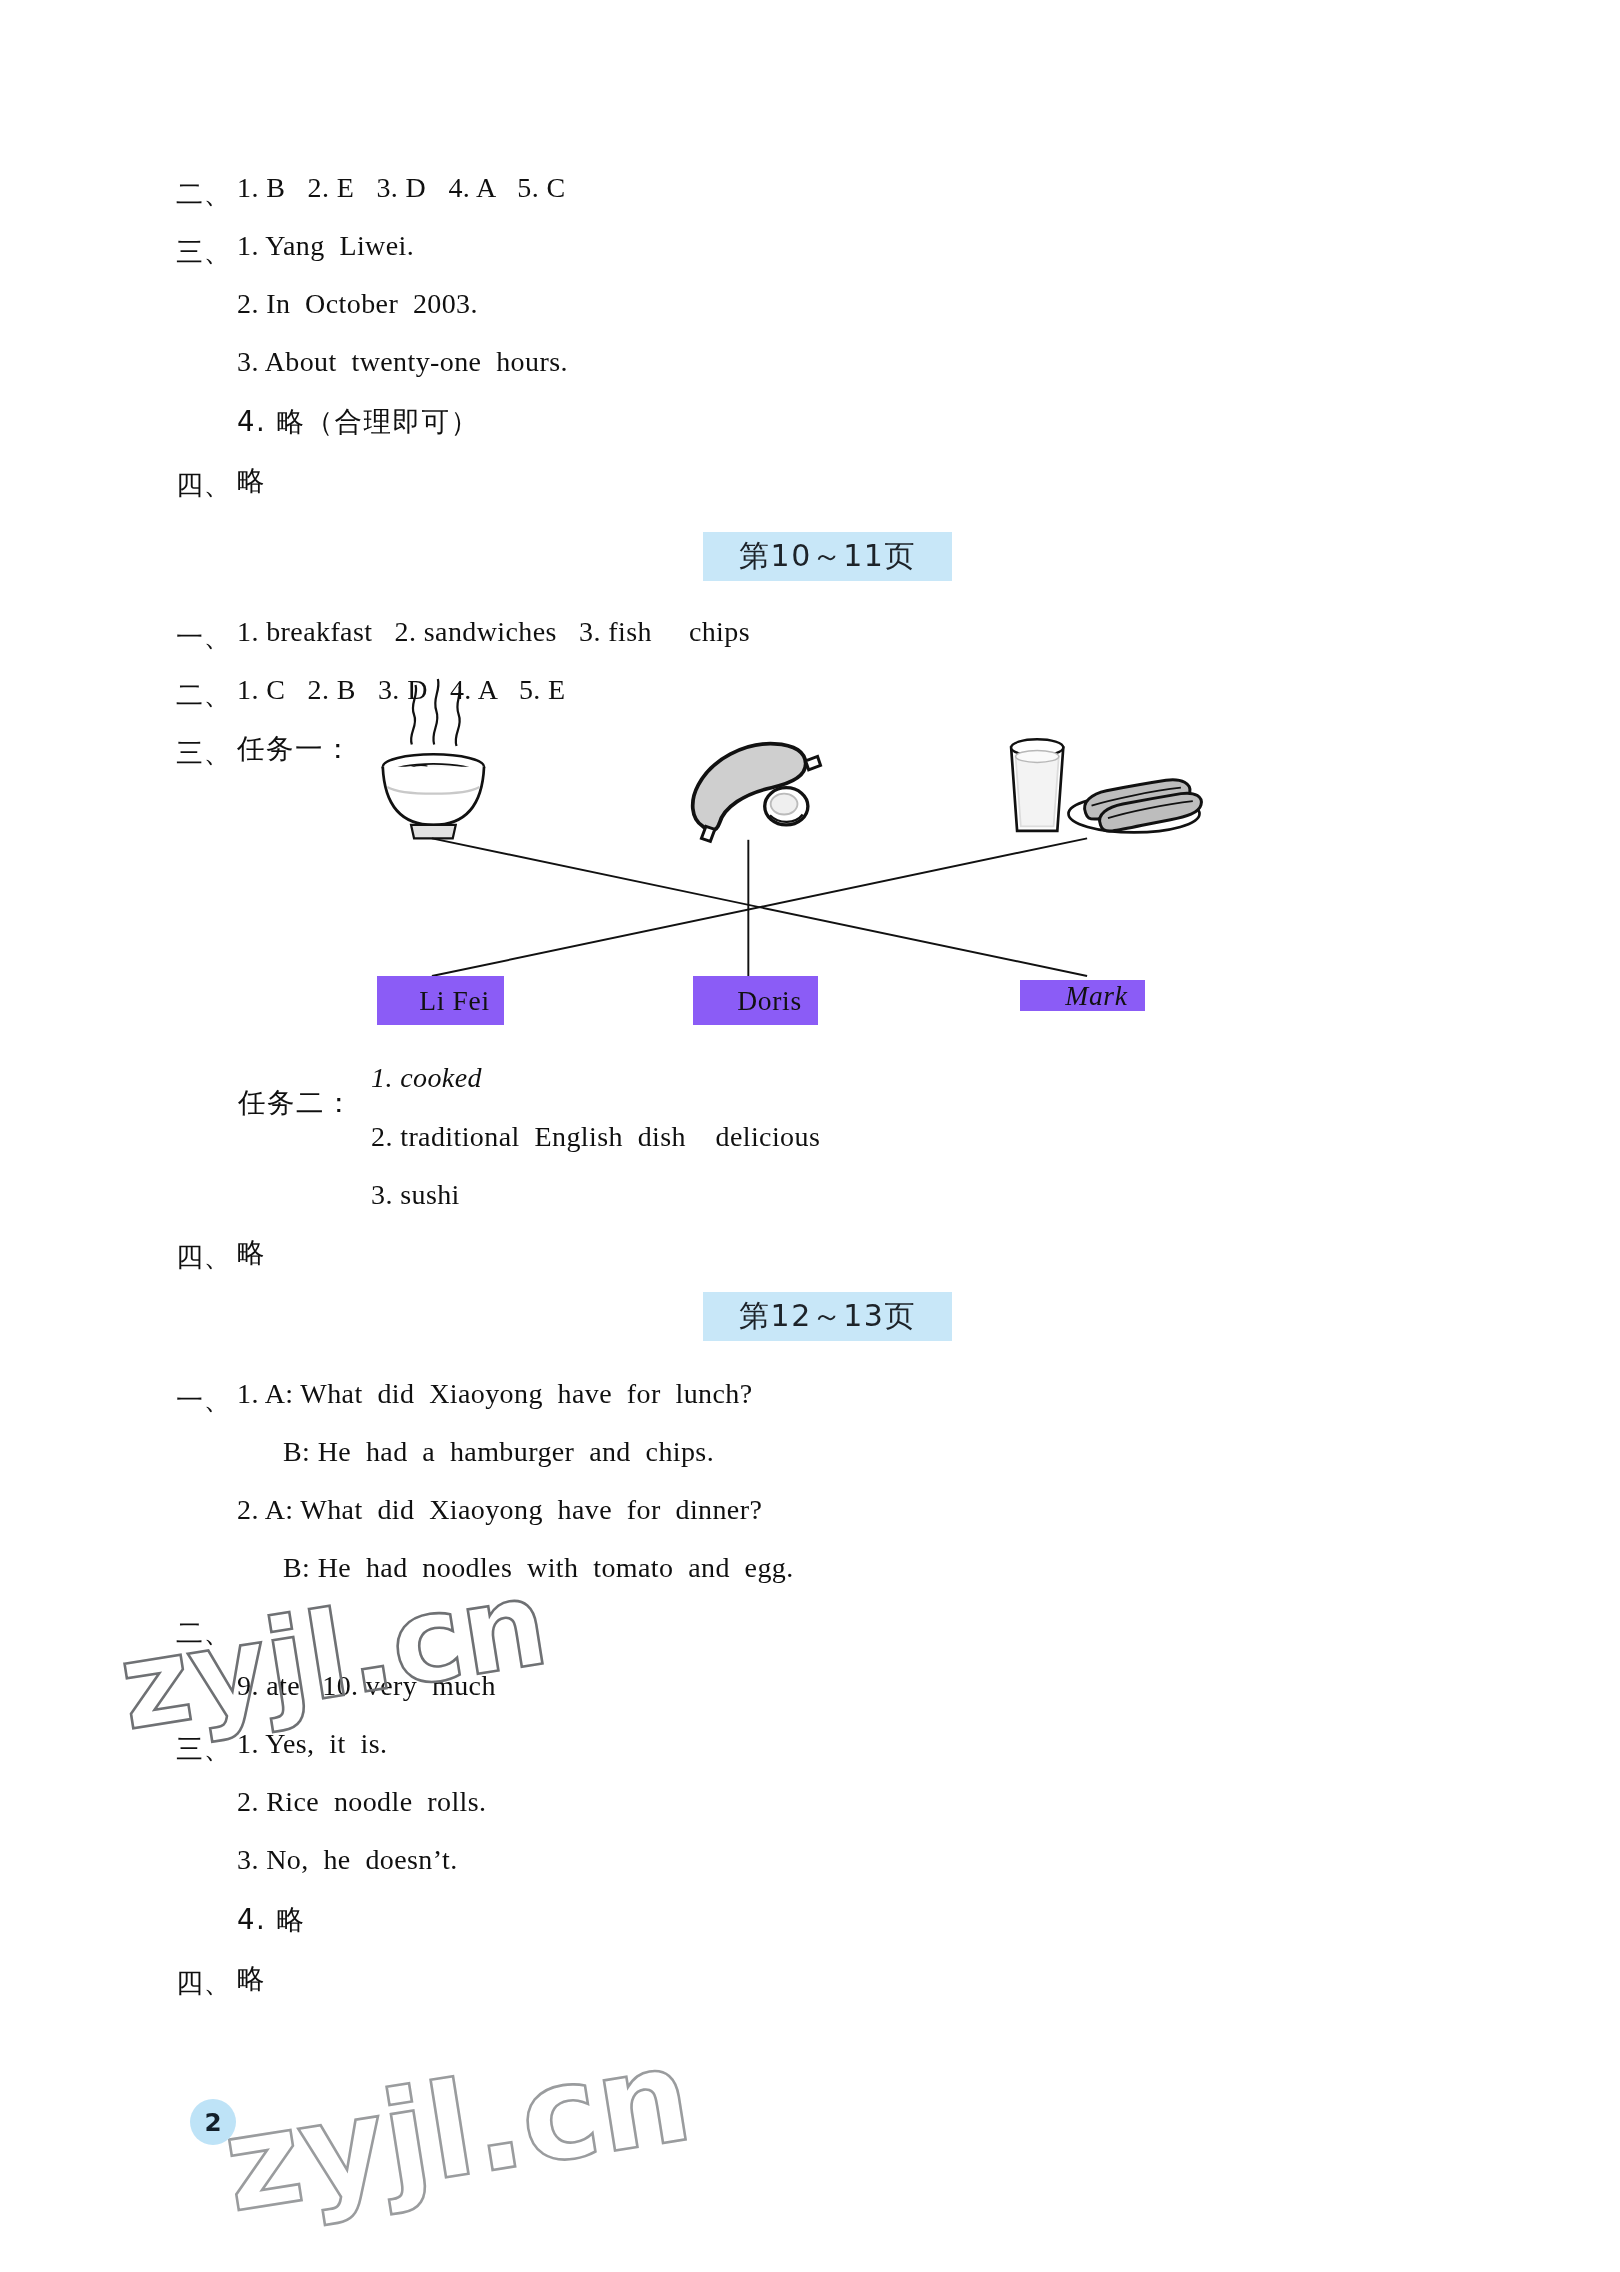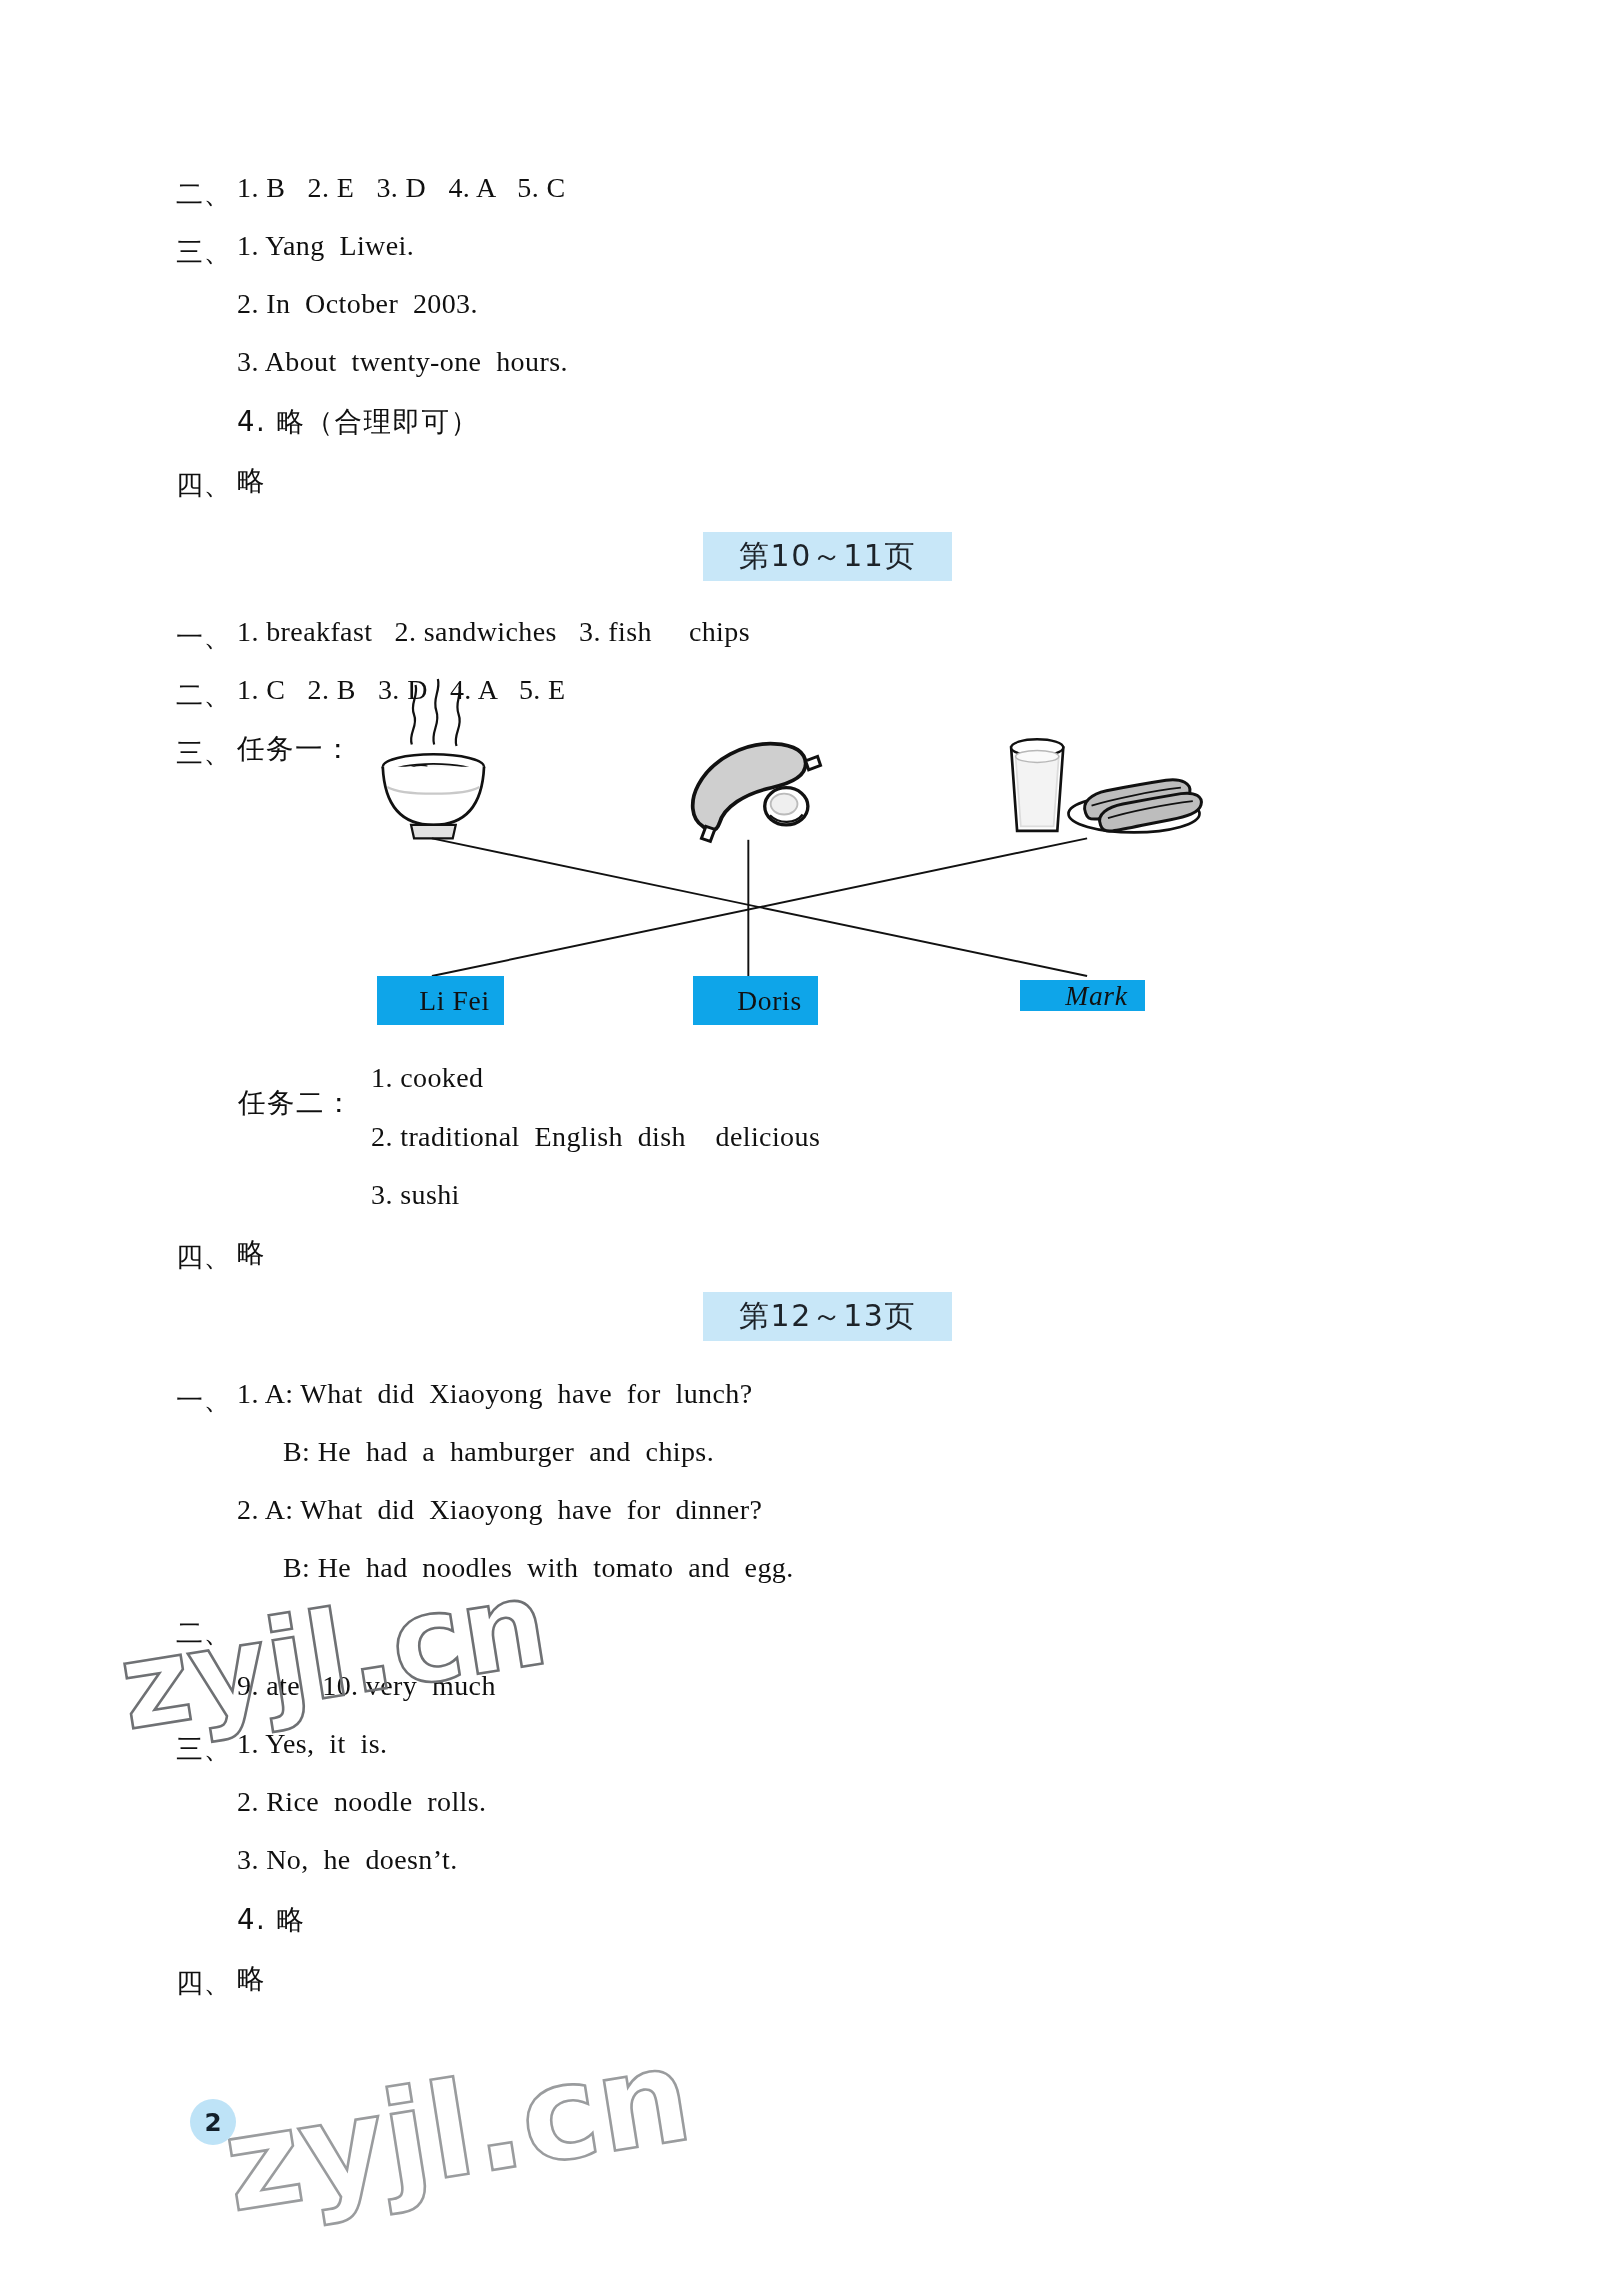--- a/index.html
+++ b/index.html
@@ -54,21 +54,21 @@
     font-size: 30px;
     font-weight: 500;
     color: #1d2329;
     letter-spacing: 1.5px;
     box-sizing: border-box;
   }
 
   
   .name-chip {
     position: absolute;
-    background: #0ea5e9;
+    background: #8b5cf6;
     display: flex;
     align-items: center;
     justify-content: center;
     font-family: "Liberation Serif", "DejaVu Serif", serif;
     font-size: 27.5px;
     color: #111;
     letter-spacing: 0.7px;
     box-sizing: border-box;
     padding-left: 28px;
   }
@@ -221,21 +221,21 @@
   <span class="row" style="left:237px; top:676px;">1. C   2. B   3. D   4. A   5. E</span>
 
   <span class="marker" style="left:176px; top:735px;">三、</span>
   <span class="row cn" style="left:237px; top:735px;">任务一：</span>
 
   <div class="name-chip" style="left:377px; top:976px; width:127px; height:49px;">Li  Fei</div>
   <div class="name-chip" style="left:693px; top:976px; width:125px; height:49px;">Doris</div>
   <div class="name-chip" style="left:1020px; top:980px; width:125px; height:31px;font-style:italic;">Mark</div>
 
   <span class="row cn" style="left:238px; top:1066px;margin-top:23px;">任务二：</span>
-  <span class="row" style="left:371px; top:1064px;">1. cooked</span>
+  <span class="row" style="left:371px; top:1064px;font-style:italic;">1. cooked</span>
   <span class="row" style="left:371px; top:1123px;">2. traditional  English  dish    delicious</span>
   <span class="row" style="left:371px; top:1181px;">3. sushi</span>
 
   <span class="marker" style="left:176px; top:1239px;">四、</span>
   <span class="row cn" style="left:237px; top:1239px;">略</span>
 
   <div class="page-chip" style="left:703px; top:1292px; width:249px; height:49px;">第12～13页</div>
 
   <span class="marker" style="left:176px; top:1382px;">一、</span>
   <span class="row" style="left:237px; top:1380px;">1. A: What  did  Xiaoyong  have  for  lunch?</span>

